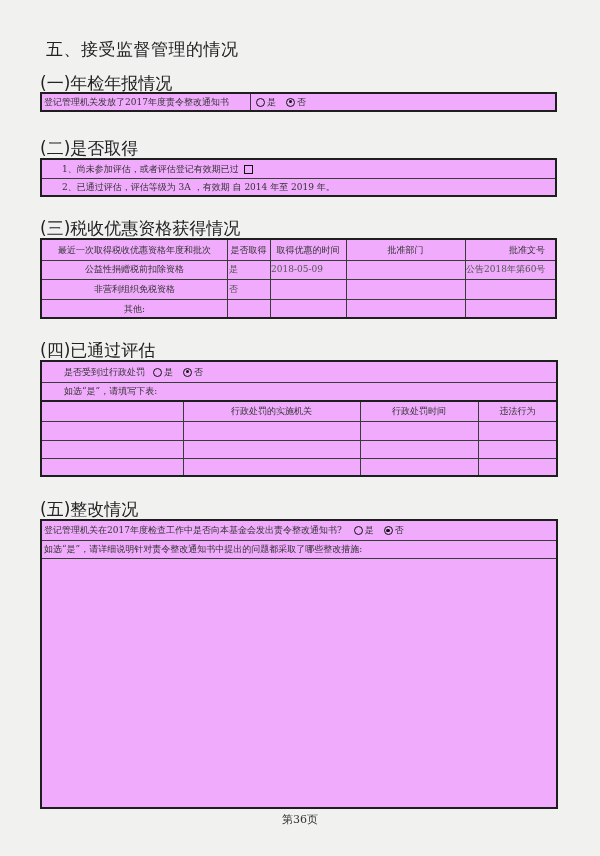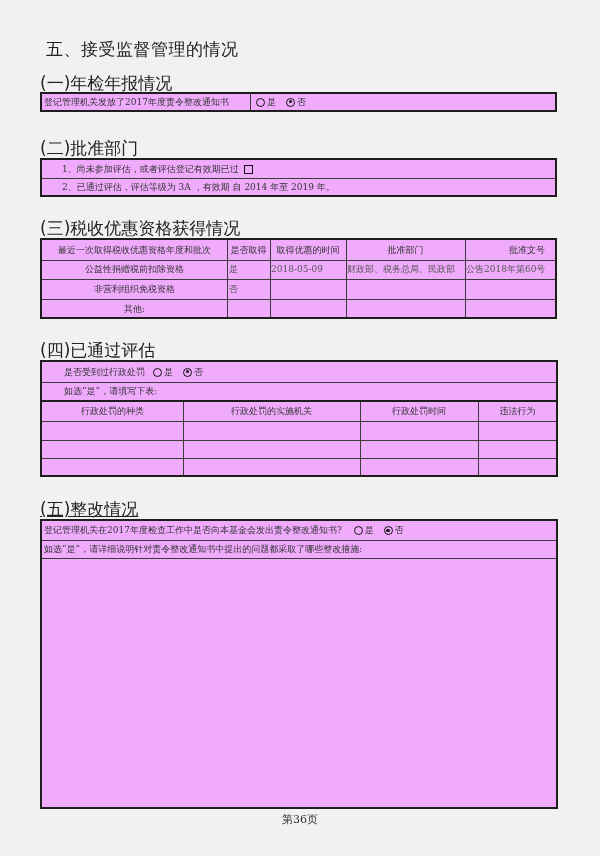--- a/index.html
+++ b/index.html
@@ -38,21 +38,21 @@
         <span class="radio"></span>
         <span>是</span>
       </span>
     <span class="opt">
         <span class="radio on"></span>
         <span>否</span>
       </span>
   </div>
 </div>
 
-<div class="abs h2" style="left:40px; top:137px;">(二)批准部门</div>
+<div class="abs h2" style="left:40px; top:137px;">(二)是否取得</div>
 <div class="box" style="left:40px; top:158px; width:517px; height:39px;">
   <div class="cell" style="left:20px; top:0; height:18px;">
     <span>1、尚未参加评估，或者评估登记有效期已过</span>
     <span class="checkbox"></span>
   </div>
   <div class="hline" style="left:0; right:0; top:18px;"></div>
   <div class="cell" style="left:20px; top:19px; height:17px;">2、已通过评估，评估等级为 3A ，有效期 自 2014 年至 2019 年。</div>
 </div>
 
 <div class="abs h2" style="left:40px; top:217px;">(三)税收优惠资格获得情况</div>
@@ -69,21 +69,20 @@
 
   <div class="cell center" style="left:0; top:0; width:185px; height:20px;">最近一次取得税收优惠资格年度和批次</div>
   <div class="cell center" style="left:185px; top:0; width:43px; height:20px;">是否取得</div>
   <div class="cell center" style="left:228px; top:0; width:76px; height:20px;">取得优惠的时间</div>
   <div class="cell center" style="left:304px; top:0; width:119px; height:20px;">批准部门</div>
   <div class="cell center" style="left:423px; top:0; width:92px; height:20px;padding-left:32px;">批准文号</div>
 
   <div class="cell center" style="left:0; top:20px; width:185px; height:19px;">公益性捐赠税前扣除资格</div>
   <div class="cell" style="left:187px; top:20px; width:41px; height:19px; color:#555;">是</div>
   <div class="cell" style="left:229px; top:20px; width:75px; height:19px; color:#555;">2018-05-09</div>
-  <div class="cell" style="left:305px; top:20px; width:118px; height:19px; color:#555;">财政部、税务总局、民政部</div>
   <div class="cell" style="left:424px; top:20px; width:91px; height:19px; color:#555;">公告2018年第60号</div>
 
   <div class="cell center" style="left:0; top:40px; width:185px; height:19px;">非营利组织免税资格</div>
   <div class="cell" style="left:187px; top:40px; width:41px; height:19px; color:#555;">否</div>
 
   <div class="cell center" style="left:0; top:60px; width:185px; height:18px;">其他:</div>
 </div>
 
 <div class="abs h2" style="left:40px; top:339px;">(四)已通过评估</div>
 <div class="box" style="left:40px; top:360px; width:518px; height:117px;">
@@ -103,42 +102,41 @@
   <div class="hline thick" style="left:0; right:0; top:38px;"></div>
 
   <div class="vline" style="left:141px; top:40px; bottom:0;"></div>
   <div class="vline" style="left:318px; top:40px; bottom:0;"></div>
   <div class="vline" style="left:436px; top:40px; bottom:0;"></div>
 
   <div class="hline" style="left:0; right:0; top:59px;"></div>
   <div class="hline" style="left:0; right:0; top:78px;"></div>
   <div class="hline" style="left:0; right:0; top:96px;"></div>
 
-  <div class="cell center" style="left:0; top:40px; width:141px; height:19px;">行政处罚的种类</div>
   <div class="cell center" style="left:141px; top:40px; width:177px; height:19px;">行政处罚的实施机关</div>
   <div class="cell center" style="left:318px; top:40px; width:118px; height:19px;">行政处罚时间</div>
   <div class="cell center" style="left:436px; top:40px; width:79px; height:19px;">违法行为</div>
 
   <div class="cell" style="left:0; top:60px; width:141px; height:18px;"></div>
   <div class="cell" style="left:141px; top:60px; width:177px; height:18px;"></div>
   <div class="cell" style="left:318px; top:60px; width:118px; height:18px;"></div>
   <div class="cell" style="left:436px; top:60px; width:79px; height:18px;"></div>
 
   <div class="cell" style="left:0; top:79px; width:141px; height:17px;"></div>
   <div class="cell" style="left:141px; top:79px; width:177px; height:17px;"></div>
   <div class="cell" style="left:318px; top:79px; width:118px; height:17px;"></div>
   <div class="cell" style="left:436px; top:79px; width:79px; height:17px;"></div>
 
   <div class="cell" style="left:0; top:97px; width:141px; height:16px;"></div>
   <div class="cell" style="left:141px; top:97px; width:177px; height:16px;"></div>
   <div class="cell" style="left:318px; top:97px; width:118px; height:16px;"></div>
   <div class="cell" style="left:436px; top:97px; width:79px; height:16px;"></div>
 </div>
 
-<div class="abs h2" style="left:40px; top:498px;text-decoration:underline;">(五)整改情况</div>
+<div class="abs h2" style="left:40px; top:498px;">(五)整改情况</div>
 <div class="box" style="left:40px; top:519px; width:518px; height:290px;">
   <div class="cell" style="left:2px; top:0; height:19px;">
     <span style="margin-right:12px;">登记管理机关在2017年度检查工作中是否向本基金会发出责令整改通知书?</span>
     <span class="opt">
         <span class="radio"></span>
         <span>是</span>
       </span>
     <span class="opt">
         <span class="radio on"></span>
         <span>否</span>

